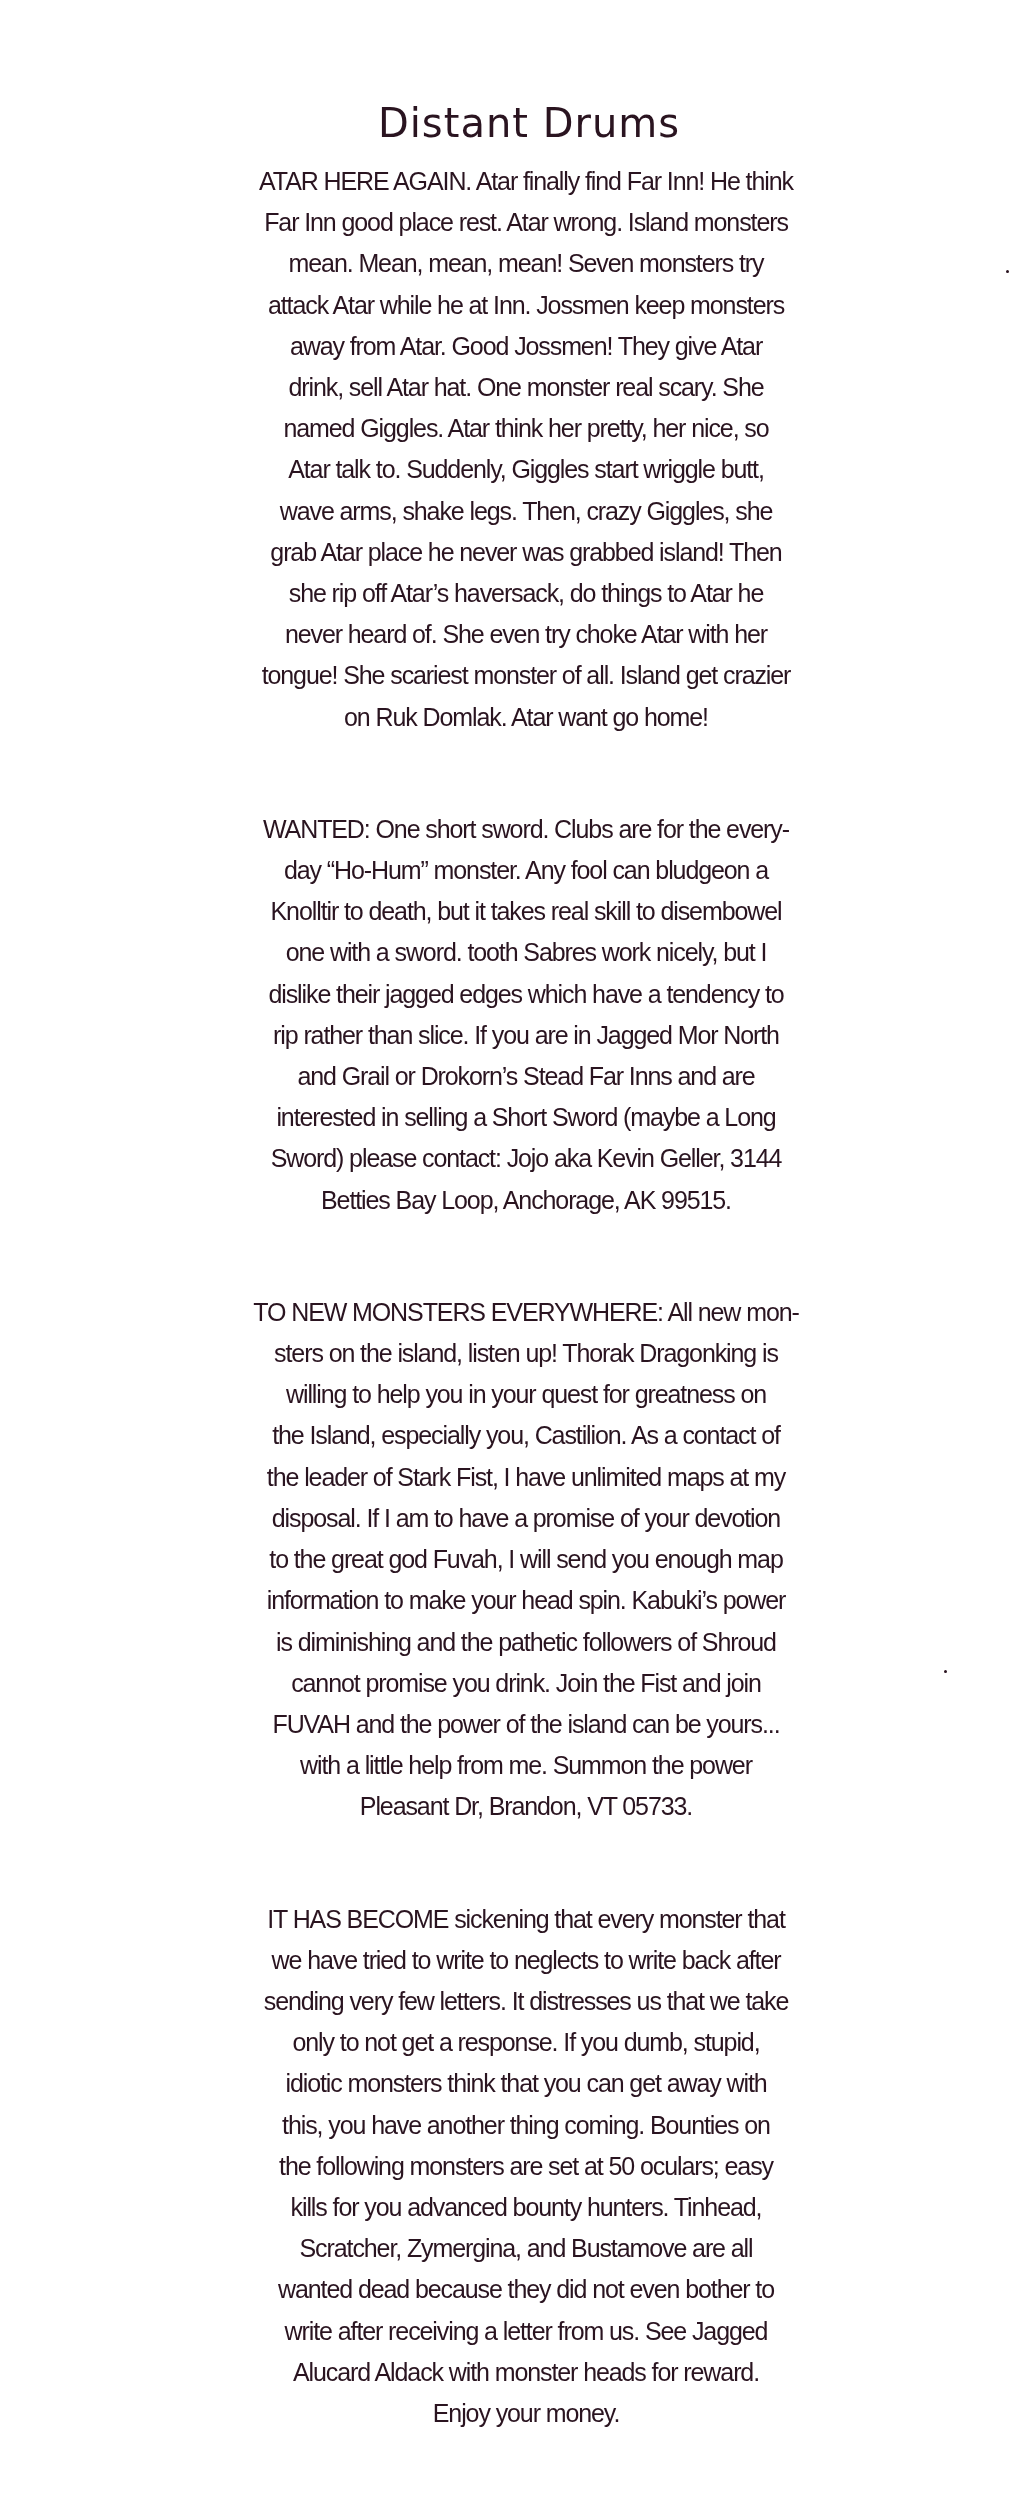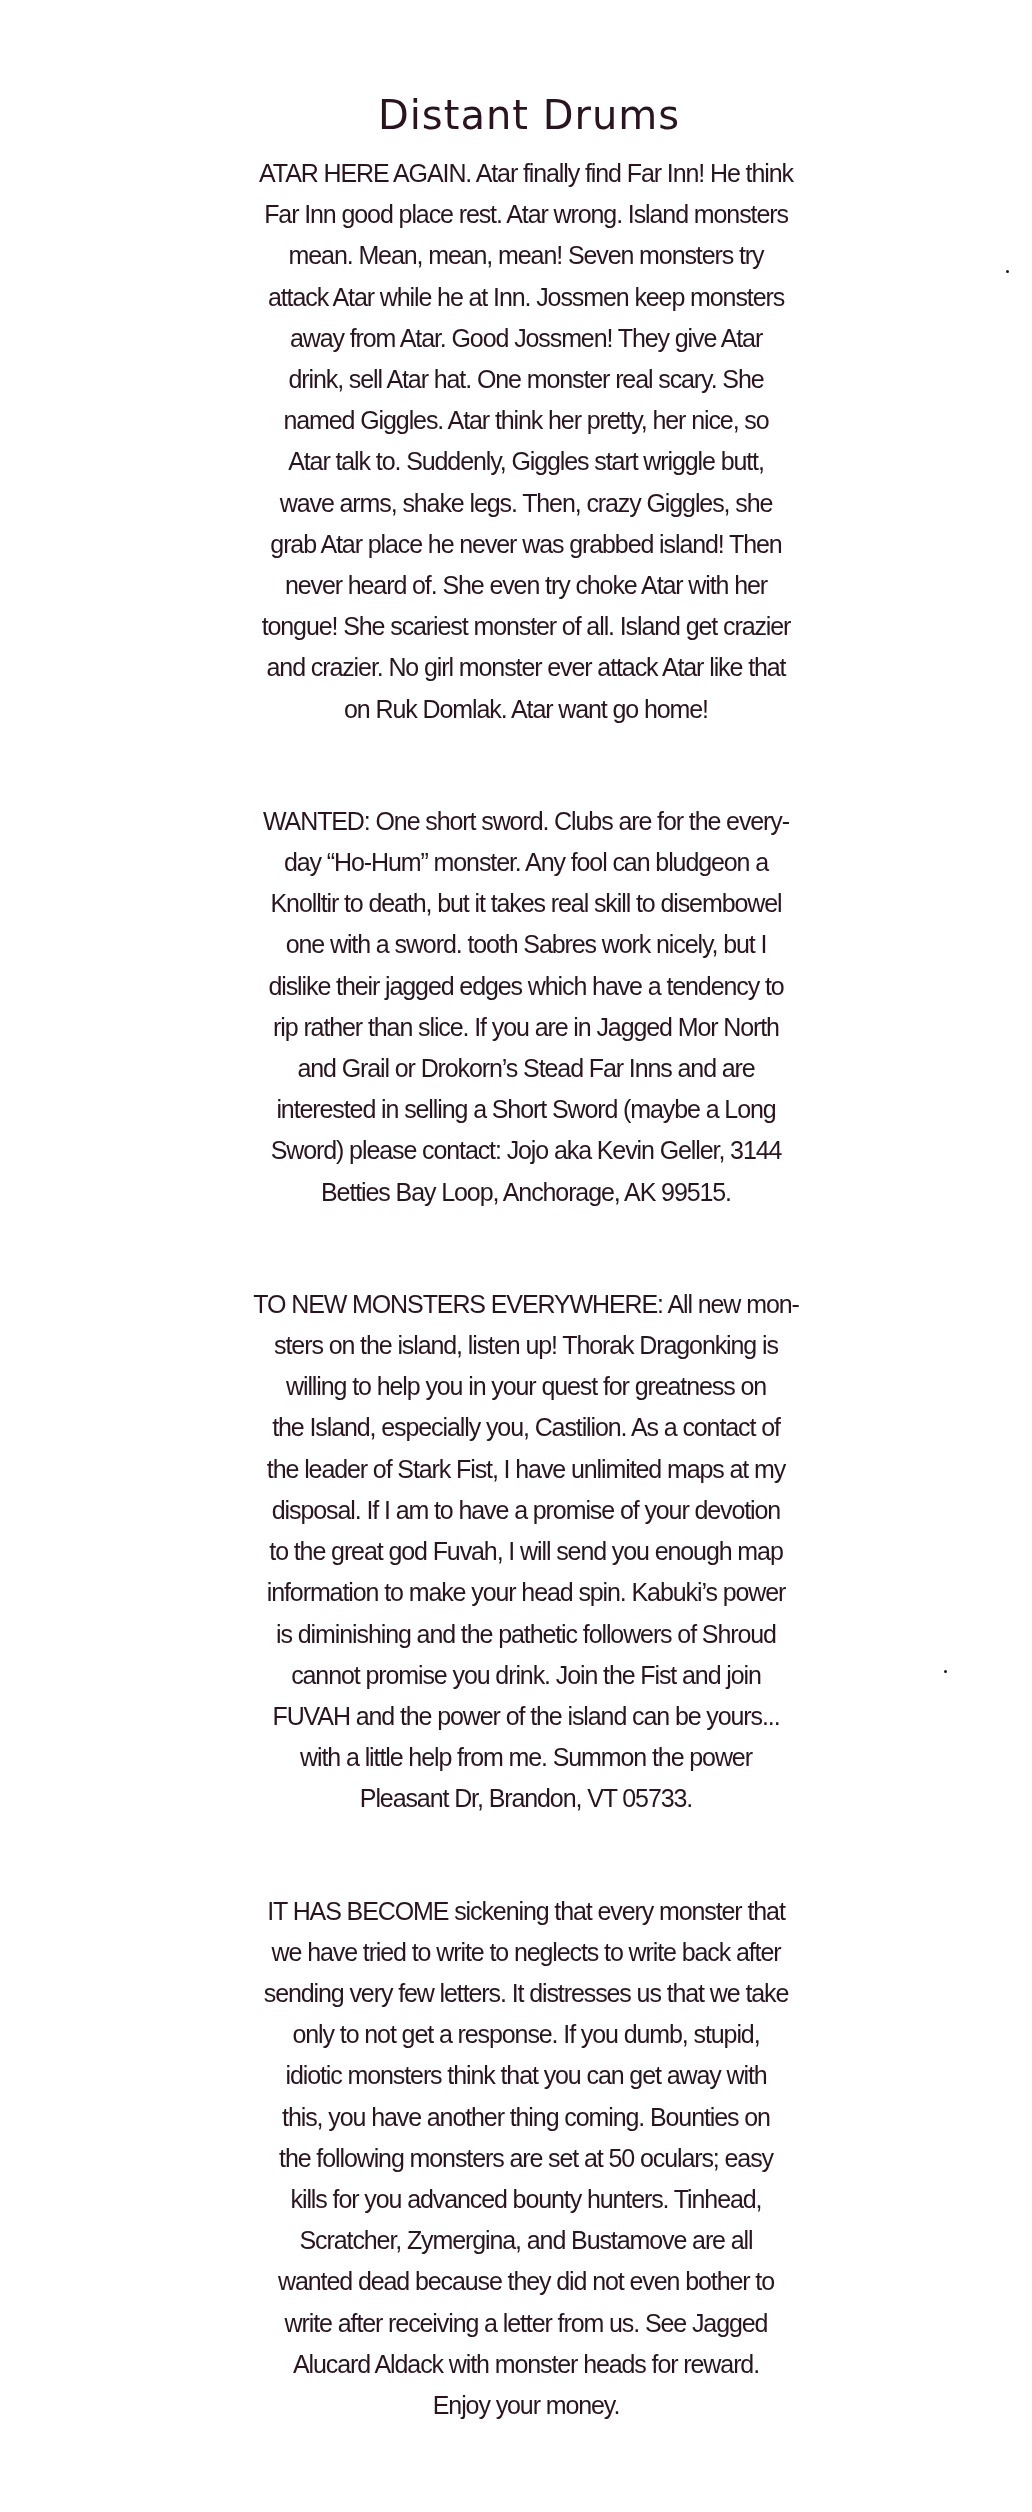--- a/index.html
+++ b/index.html
@@ -11,21 +11,21 @@
     width: 1032px;
     height: 2512px;
     position: relative;
     overflow: hidden;
     color: #2a1420;
     font-family: "Liberation Sans", sans-serif;
   }
   .page {
     position: absolute;
     left: 76px;
-    top: 92px;
+    top: 100px;
     width: 900px;
   }
   .title {
     text-align: center;
     font-family: "DejaVu Sans", sans-serif;
     font-size: 40px;
     letter-spacing: 1px;
     margin: 0 0 4px 0;
     padding-left: 6px;
     line-height: 46px;
@@ -62,23 +62,23 @@
         <span class="line">ATAR HERE AGAIN. Atar finally find Far Inn! He think</span>
         <span class="line">Far Inn good place rest. Atar wrong. Island monsters</span>
         <span class="line">mean. Mean, mean, mean! Seven monsters try</span>
         <span class="line">attack Atar while he at Inn. Jossmen keep monsters</span>
         <span class="line">away from Atar. Good Jossmen! They give Atar</span>
         <span class="line">drink, sell Atar hat. One monster real scary. She</span>
         <span class="line">named Giggles. Atar think her pretty, her nice, so</span>
         <span class="line">Atar talk to. Suddenly, Giggles start wriggle butt,</span>
         <span class="line">wave arms, shake legs. Then, crazy Giggles, she</span>
         <span class="line">grab Atar place he never was grabbed island! Then</span>
+        <span class="line">she rip off Atar’s haversack, do things to Atar he</span>
         <span class="line">never heard of. She even try choke Atar with her</span>
         <span class="line">tongue! She scariest monster of all. Island get crazier</span>
-        <span class="line">and crazier. No girl monster ever attack Atar like that</span>
         <span class="line">on Ruk Domlak. Atar want go home!</span>
       </p>
       <div class="gap"></div>
       <p class="para">
         <span class="line">WANTED: One short sword. Clubs are for the every-</span>
         <span class="line"> day “Ho-Hum” monster. Any fool can bludgeon a</span>
         <span class="line"> Knolltir to death, but it takes real skill to disembowel</span>
         <span class="line">one with a sword. tooth Sabres work nicely, but I</span>
         <span class="line">dislike their jagged edges which have a tendency to</span>
         <span class="line">rip rather than slice. If you are in Jagged Mor North</span>

